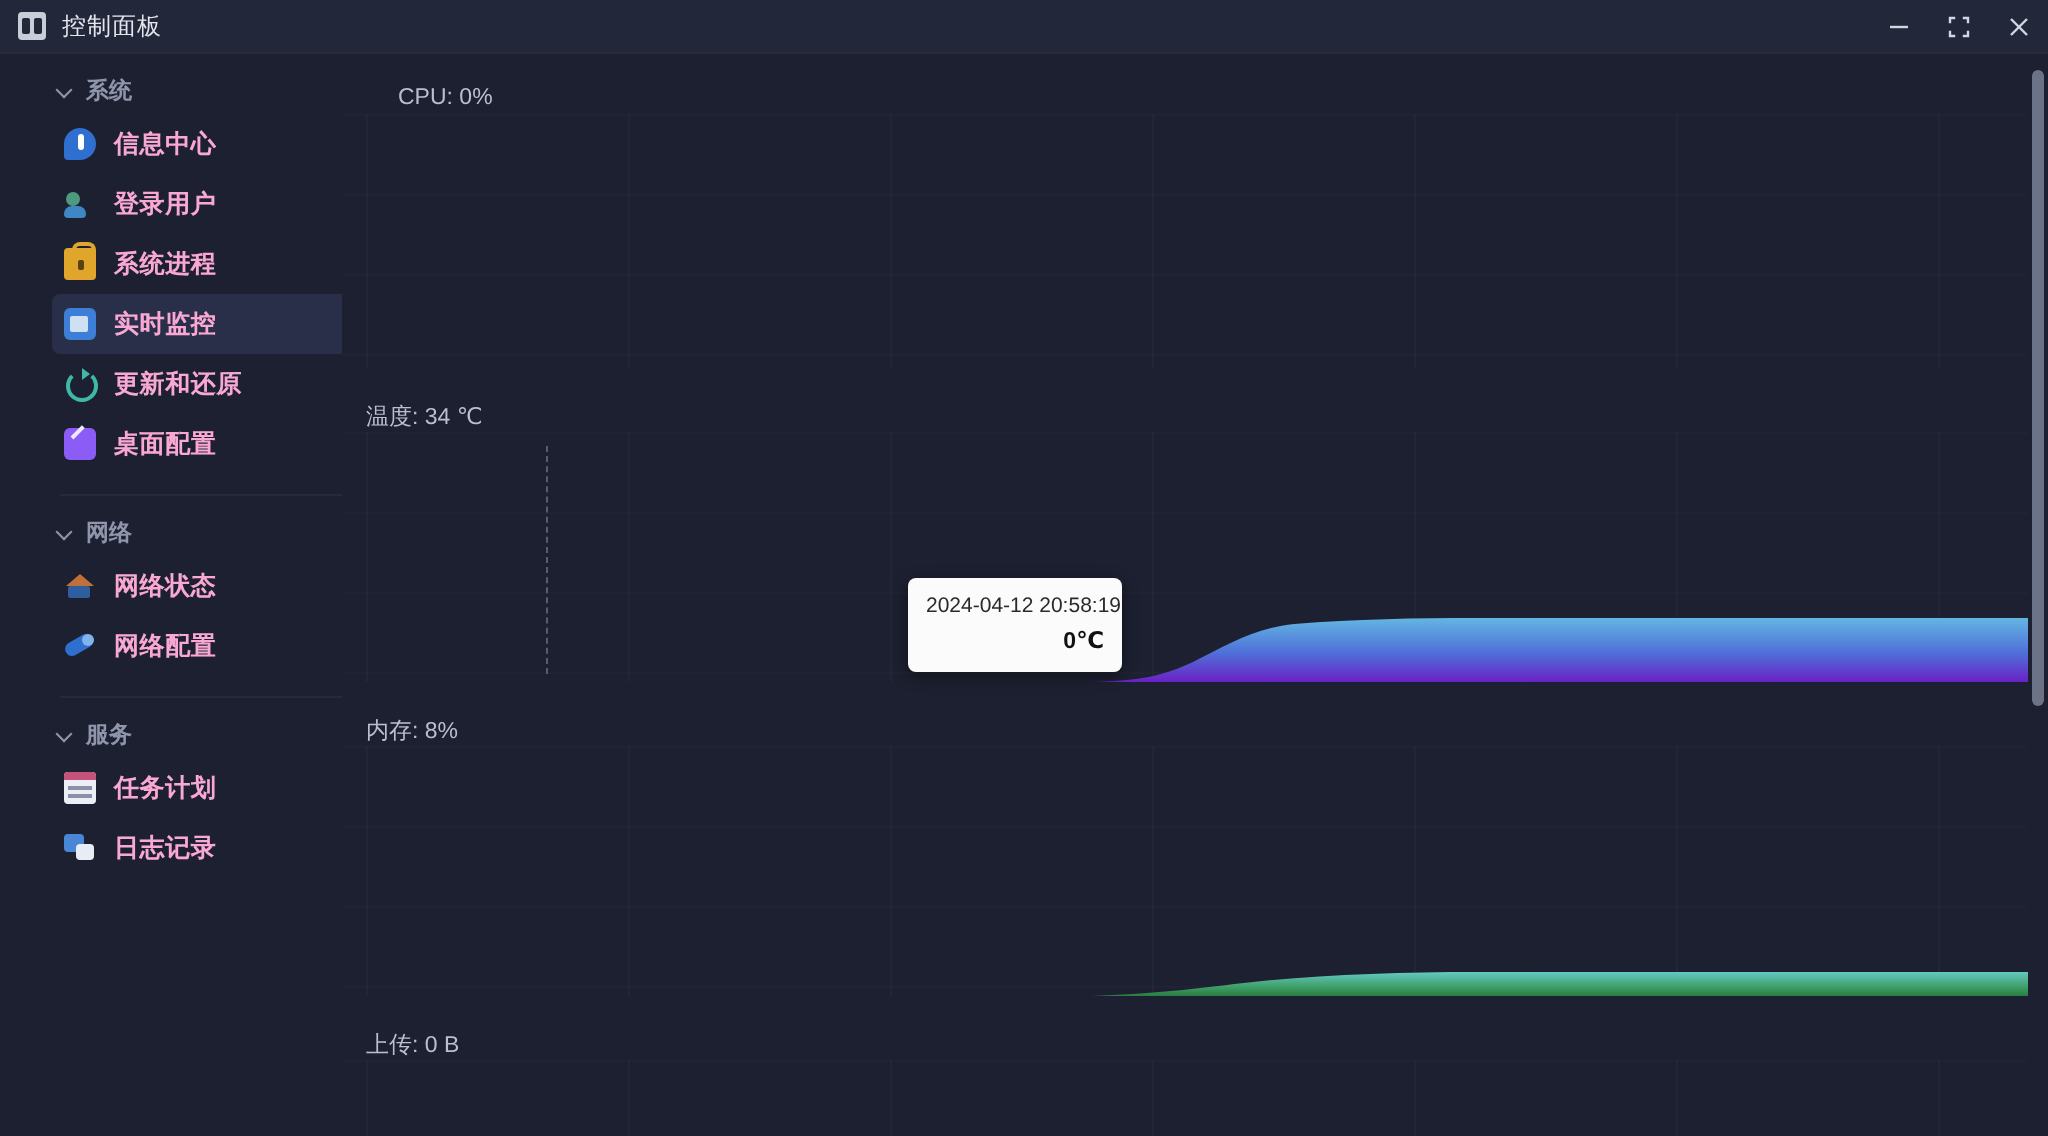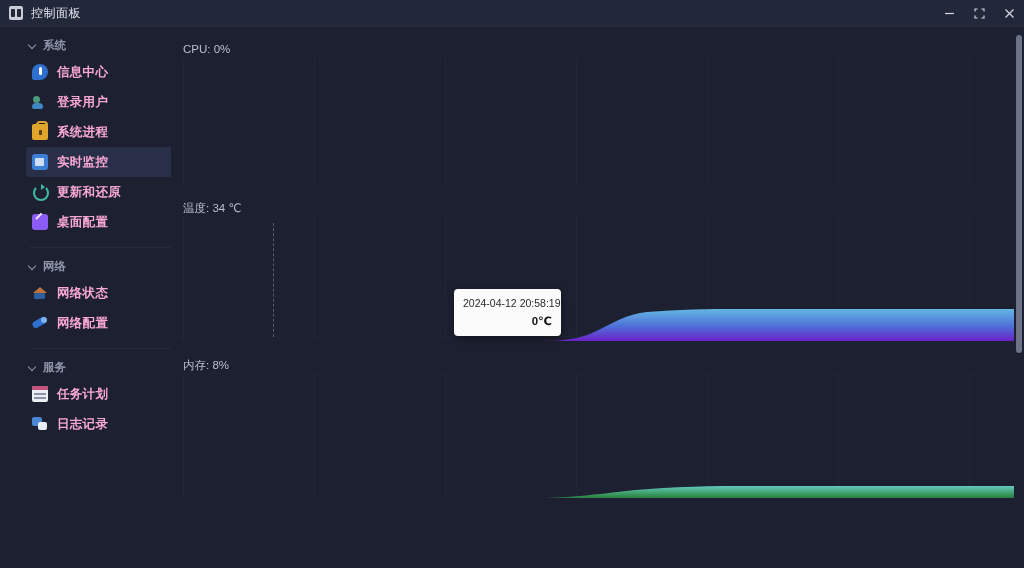--- a/index.html
+++ b/index.html
@@ -316,21 +316,21 @@
     </div>
     <div class="nav-item">
       <span class="nav-ico ico-log"></span>
       <span class="nav-label">日志记录</span>
     </div>
   </div>
 
   <div id="main">
 
     <div class="panel" style="top:0;height:157px;">
-      <div class="panel-label" style="top:16px;">CPU: 0%</div>
+      <div class="panel-label" style="top:16px;margin-left:16px;">CPU: 0%</div>
       <div class="plot" style="top:30px;height:127px;">
         <div class="area">
           <svg viewBox="0 0 842 127" preserveAspectRatio="none">
             <defs>
               <linearGradient id="gcpu" x1="0" y1="0" x2="0" y2="1">
                 <stop offset="0%" stop-color="#5fb4e0" stop-opacity=".9"></stop>
                 <stop offset="100%" stop-color="#6b2fd0" stop-opacity=".9"></stop>
               </linearGradient>
             </defs>
             <path d="M12,127 L842,127 L842,127 L12,127 Z" fill="url(#gcpu)"></path>
@@ -368,20 +368,30 @@
                 <stop offset="60%" stop-color="#3fa06a"></stop>
                 <stop offset="100%" stop-color="#2a7d42"></stop>
               </linearGradient>
             </defs>
             <path d="M12,125 L370,125 C400,124 420,121.5 445,118.5 C480,114.5 520,113 560,113 L842,113 L842,125 Z" fill="url(#gmem)"></path>
           </svg>
         </div>
       </div>
     </div>
 
+    <div class="panel" style="top:471px;height:70px;">
+      <div class="panel-label" style="top:17px;">上传: 0 B</div>
+      <div class="plot" style="top:32px;height:38px;">
+        <div class="area">
+          <svg viewBox="0 0 842 38" preserveAspectRatio="none">
+            <path d="M12,38 L842,38 L842,38 L12,38 Z" fill="#3f7fd0" fill-opacity="0"></path>
+          </svg>
+        </div>
+      </div>
+    </div>
 
     <div id="cursor-line"></div>
 
     <div id="tooltip">
       <div class="tt-time">2024-04-12 20:58:19</div>
       <div class="tt-val">0℃</div>
     </div>
   </div>
 
   <div id="scrollbar-track">

